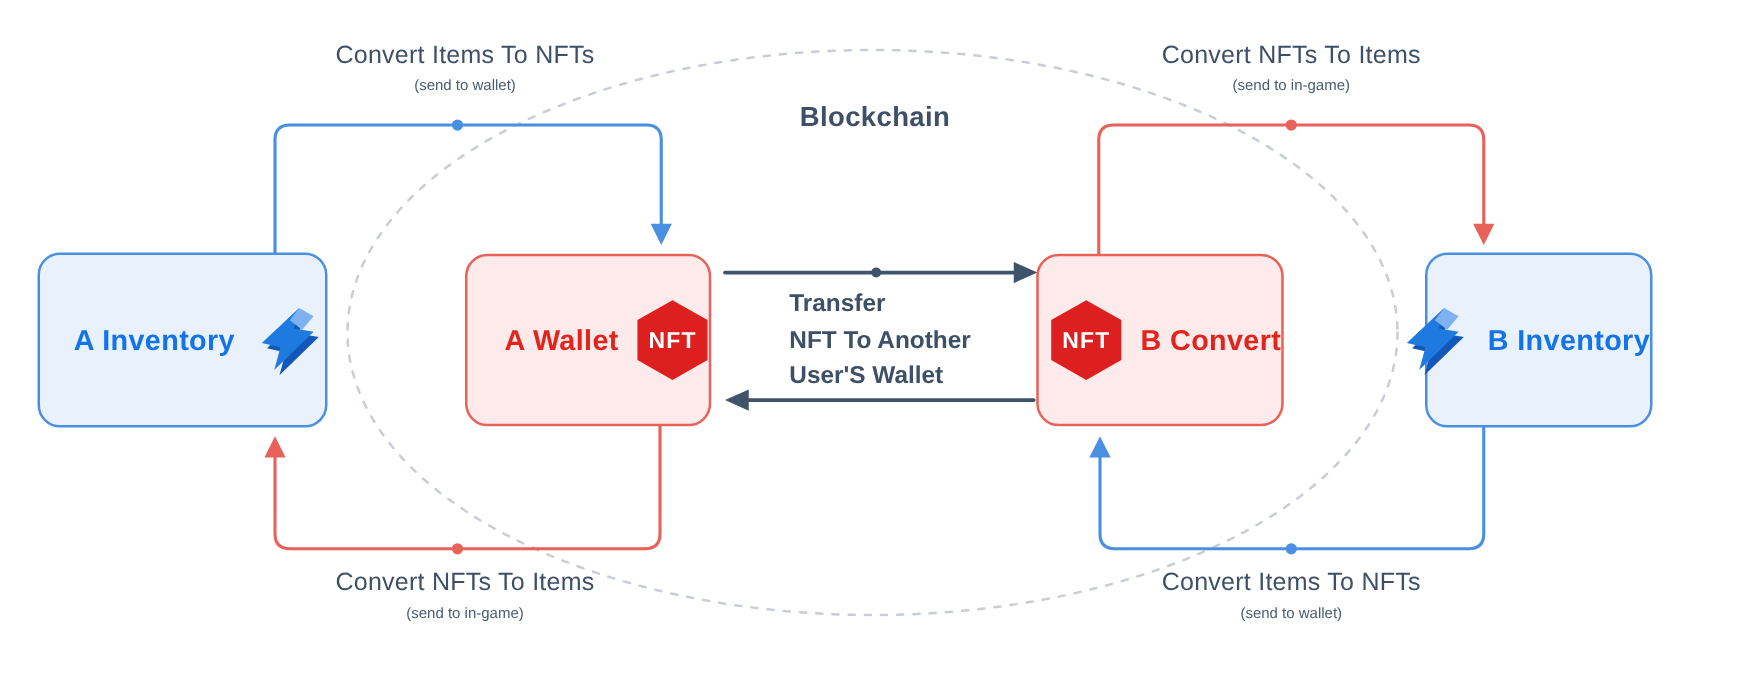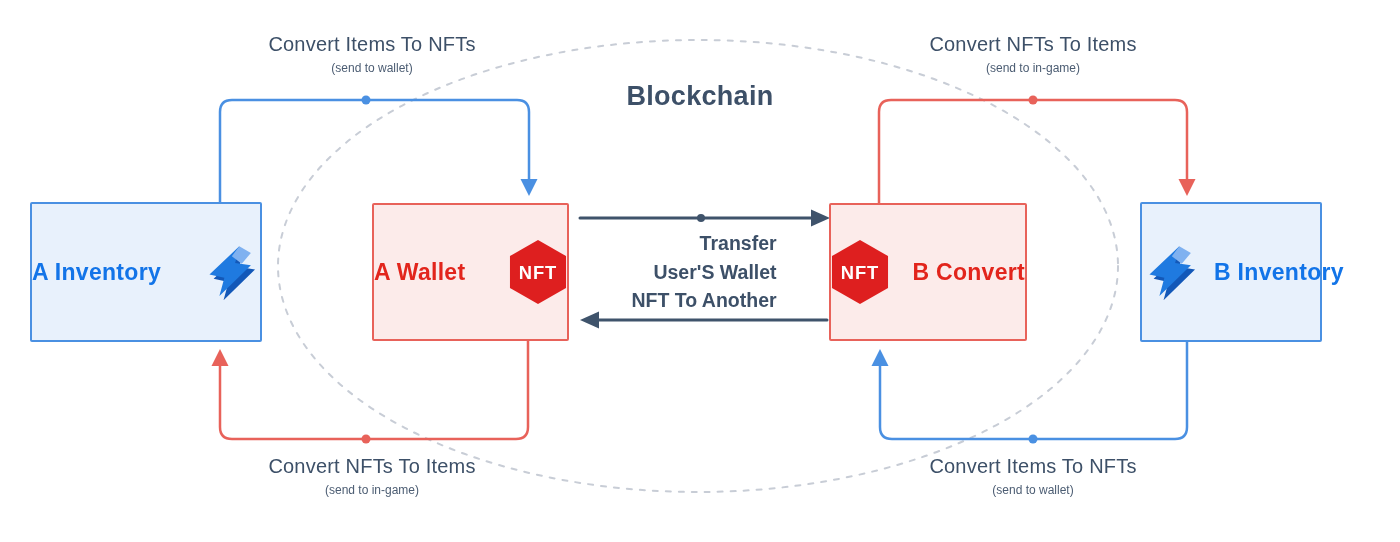--- a/index.html
+++ b/index.html
@@ -13,27 +13,27 @@
   .stroke-dark{stroke:var(--dark);fill:none;stroke-width:3;stroke-linecap:round;}
   .fill-blue{fill:var(--blue);stroke:none;}
   .fill-red{fill:var(--red);stroke:none;}
   .fill-dark{fill:var(--dark);stroke:none;}
   .ellipse-dashed{stroke:var(--ellipse-stroke);fill:none;stroke-width:2;
     stroke-dasharray:5 8;stroke-linecap:round;}
   .flow-label{position:absolute;transform:translateX(-50%);text-align:center;white-space:nowrap;}
   .flow-title{font-size:20px;font-weight:normal;color:var(--text-dark);letter-spacing:.2px;}
   .flow-sub{font-size:12px;font-weight:normal;color:var(--text-sub);margin-top:5px;}
   .blockchain-label{position:absolute;left:700px;top:81px;transform:translateX(-50%);
-    font-size:27px;font-weight:bold;color:var(--text-dark);letter-spacing:.3px;}
+    font-size:22px;font-weight:bold;color:var(--text-dark);letter-spacing:.3px;}
   .transfer-label{position:absolute;left:704px;top:229px;transform:translateX(-50%);
-    text-align:right;font-size:19.5px;font-weight:bold;color:var(--text-dark);
+    text-align:left;font-size:19.5px;font-weight:bold;color:var(--text-dark);
     line-height:28.5px;white-space:nowrap;}
   .node{
-    position:absolute;box-sizing:border-box;border-radius:2px;
-    display:flex;align-items:center;justify-content:space-between;gap:14px;
+    position:absolute;box-sizing:border-box;border-radius:18px;
+    display:flex;align-items:center;justify-content:flex-end;gap:14px;
   }
   .node.inventory{background:var(--inventory-bg);border:2px solid var(--inventory-border);}
   .node.wallet{background:var(--wallet-bg);border:2px solid var(--wallet-border);}
   .node-label{font-size:23px;font-weight:bold;letter-spacing:.3px;white-space:nowrap;}
   .inventory .node-label{color:var(--inventory-text);}
   .wallet .node-label{color:var(--wallet-text);}
   .bolt-icon{width:58px;height:58px;flex:0 0 auto;}
   .hex-badge{width:58px;height:66px;flex:0 0 auto;}
   .hex-badge polygon{fill:var(--badge-bg);}
   .hex-badge text{fill:var(--badge-text);font-family:"Liberation Sans",sans-serif;
@@ -83,22 +83,22 @@
     <g>
       <path class="stroke-dark" d="M827,320 L598,320"></path>
       <polygon class="fill-dark" points="580,320 599,311.5 599,328.5"></polygon>
     </g>
   </svg>
 
   <div class="blockchain-label">Blockchain</div>
 
   <div class="transfer-label">
     <div>Transfer</div>
+    <div>NFT To Another</div>
     <div>User'S Wallet</div>
-    <div>NFT To Another</div>
   </div>
 
   <div class="flow-label" style="left:372px;top:33px;">
     <div class="flow-title">Convert Items To NFTs</div>
     <div class="flow-sub">(send to wallet)</div>
   </div>
 
   <div class="flow-label" style="left:1033px;top:33px;">
     <div class="flow-title">Convert NFTs To Items</div>
     <div class="flow-sub">(send to in-game)</div>

